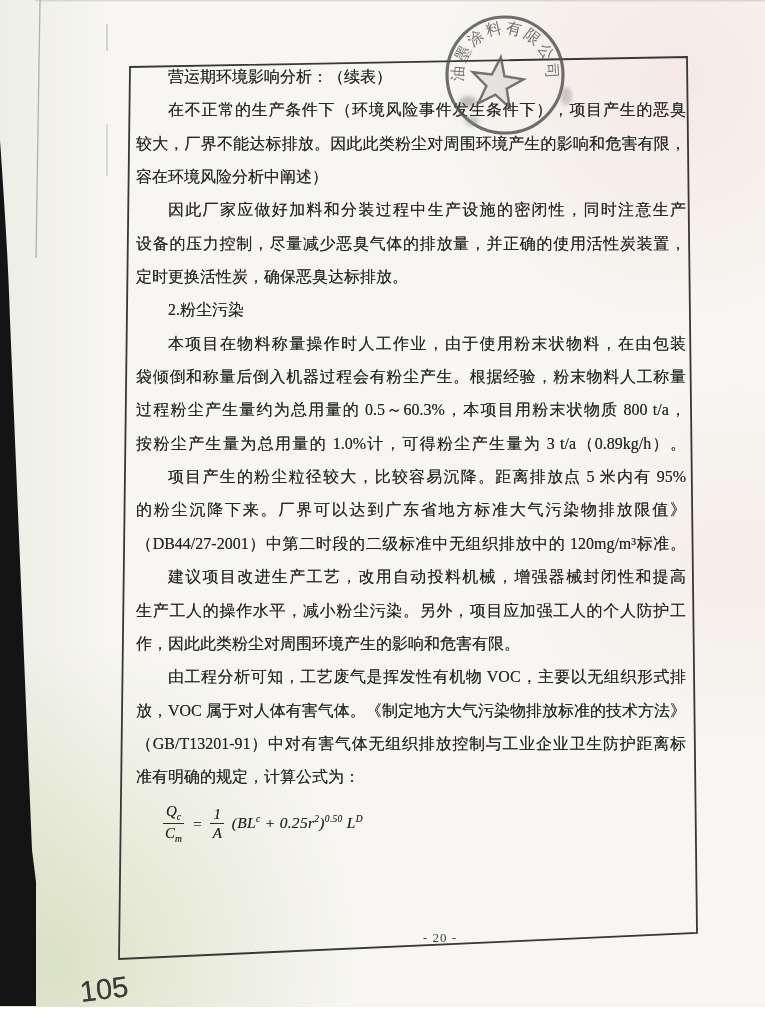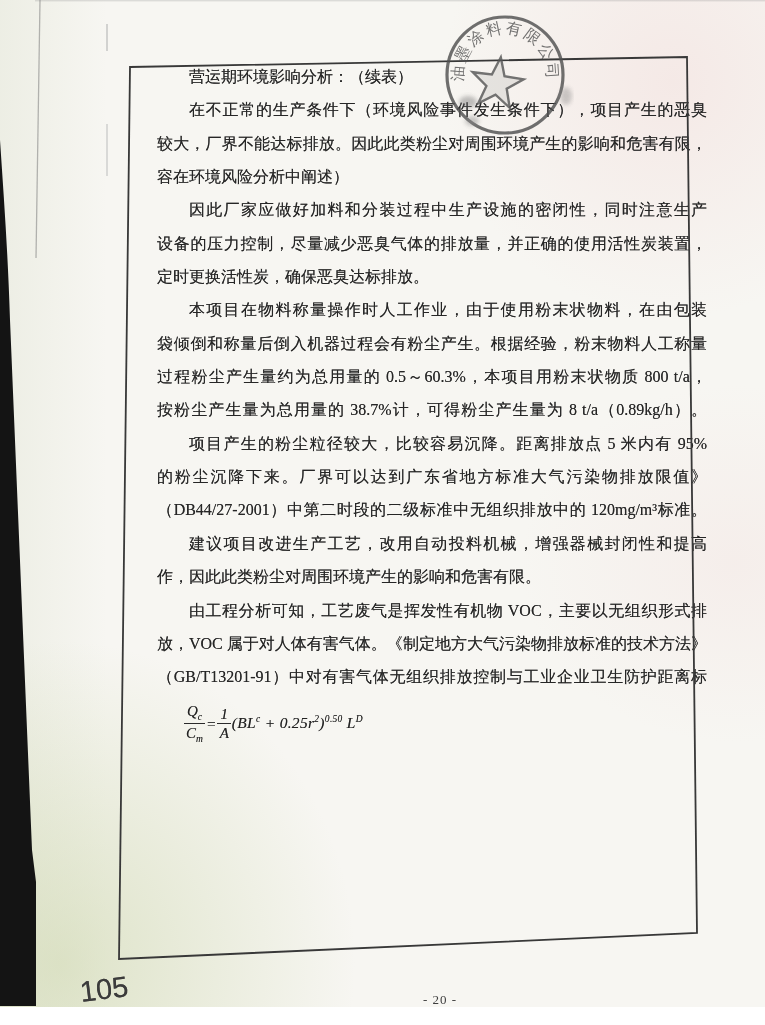--- a/index.html
+++ b/index.html
@@ -17,44 +17,43 @@
       linear-gradient(90deg, rgba(213,219,196,0.30) 0, rgba(213,219,196,0) 14%),
       #f7f6f2;
   }
   .scan-bottom{position:absolute;left:0;right:0;top:1007px;bottom:0;background:#ffffff;}
 
   
   .textblock{
     position:absolute;left:136px;top:60px;width:550px;
     color:#262626;
     text-shadow:0 0 0.5px rgba(60,60,60,0.75);
-    margin-left:21px;
   }
   .line{
     height:33.35px;line-height:33.35px;font-size:16px;
     white-space:normal;overflow:visible;
   }
   .full{text-align:justify;text-align-last:justify;}
   .short{text-align:left;text-align-last:left;}
   .indent{text-indent:2em;}
 
   .formula-row{
     margin-top:7px;padding-left:26px;height:46px;
-    display:flex;align-items:center;
+    display:flex;align-items:center;gap:7px;
     font-style:italic;color:#222;text-shadow:0 0 0.4px rgba(60,60,60,0.6);
   }
   .frac{display:inline-flex;flex-direction:column;align-items:center;line-height:1.1;font-size:15px;}
   .frac .top{border-bottom:1.2px solid #2a2a2a;padding:0 3px 1px;}
   .frac .bot{padding:1px 3px 0;}
   .formula-row sub{font-size:9.5px;font-style:italic;}
   .formula-row sup{font-size:9.5px;font-style:italic;}
   .fbody{font-size:15.5px;letter-spacing:0.3px;}
 
   .footer-page{
-    position:absolute;left:400px;top:992px;width:80px;text-align:center;
+    position:absolute;left:400px;top:930px;width:80px;text-align:center;
     font-size:13px;color:#3d3d3d;letter-spacing:1px;
   }
   .sheet-number{
     position:absolute;left:80px;top:973px;
     font-family:"Liberation Sans","DejaVu Sans",sans-serif;
     font-size:29px;color:#3b3b3b;transform:rotate(-7deg);
     text-shadow:0 0 0.6px rgba(60,60,60,0.8);
   }
   .overlay-svg{position:absolute;left:0;top:0;pointer-events:none;}
   .qr-fragment{position:absolute;left:455px;top:1014px;width:44px;height:11px;}
@@ -65,32 +64,35 @@
 <div class="paper"></div>
 
 <div class="textblock">
   <div class="line short indent">营运期环境影响分析：（续表）</div>
   <div class="line full indent">在不正常的生产条件下（环境风险事件发生条件下），项目产生的恶臭</div>
   <div class="line full">较大，厂界不能达标排放。因此此类粉尘对周围环境产生的影响和危害有限，</div>
   <div class="line short">容在环境风险分析中阐述）</div>
   <div class="line full indent">因此厂家应做好加料和分装过程中生产设施的密闭性，同时注意生产</div>
   <div class="line full">设备的压力控制，尽量减少恶臭气体的排放量，并正确的使用活性炭装置，</div>
   <div class="line short">定时更换活性炭，确保恶臭达标排放。</div>
+  <div class="line short indent">2.粉尘污染</div>
   <div class="line full indent">本项目在物料称量操作时人工作业，由于使用粉末状物料，在由包装</div>
   <div class="line full">袋倾倒和称量后倒入机器过程会有粉尘产生。根据经验，粉末物料人工称量</div>
   <div class="line full">过程粉尘产生量约为总用量的 0.5～60.3%，本项目用粉末状物质 800 t/a，</div>
-  <div class="line full">按粉尘产生量为总用量的 38.7%计，可得粉尘产生量为 8 t/a（0.89kg/h）。</div>
+  <div class="line full">按粉尘产生量为总用量的 1.0%计，可得粉尘产生量为 3 t/a（0.89kg/h）。</div>
   <div class="line full indent">项目产生的粉尘粒径较大，比较容易沉降。距离排放点 5 米内有 95%</div>
   <div class="line full">的粉尘沉降下来。厂界可以达到广东省地方标准大气污染物排放限值》</div>
   <div class="line full">（DB44/27-2001）中第二时段的二级标准中无组织排放中的 120mg/m³标准。</div>
   <div class="line full indent">建议项目改进生产工艺，改用自动投料机械，增强器械封闭性和提高</div>
+  <div class="line full">生产工人的操作水平，减小粉尘污染。另外，项目应加强工人的个人防护工</div>
   <div class="line short">作，因此此类粉尘对周围环境产生的影响和危害有限。</div>
   <div class="line full indent">由工程分析可知，工艺废气是挥发性有机物 VOC，主要以无组织形式排</div>
   <div class="line full">放，VOC 属于对人体有害气体。《制定地方大气污染物排放标准的技术方法》</div>
   <div class="line full">（GB/T13201-91）中对有害气体无组织排放控制与工业企业卫生防护距离标</div>
+  <div class="line short">准有明确的规定，计算公式为：</div>
 
   <div class="formula-row">
     <span class="frac">
       <span class="top"><span>Q</span><sub>c</sub></span>
       <span class="bot"><span>C</span><sub>m</sub></span>
     </span>
     <span class="fbody">=</span>
     <span class="frac">
       <span class="top">1</span>
       <span class="bot">A</span>

